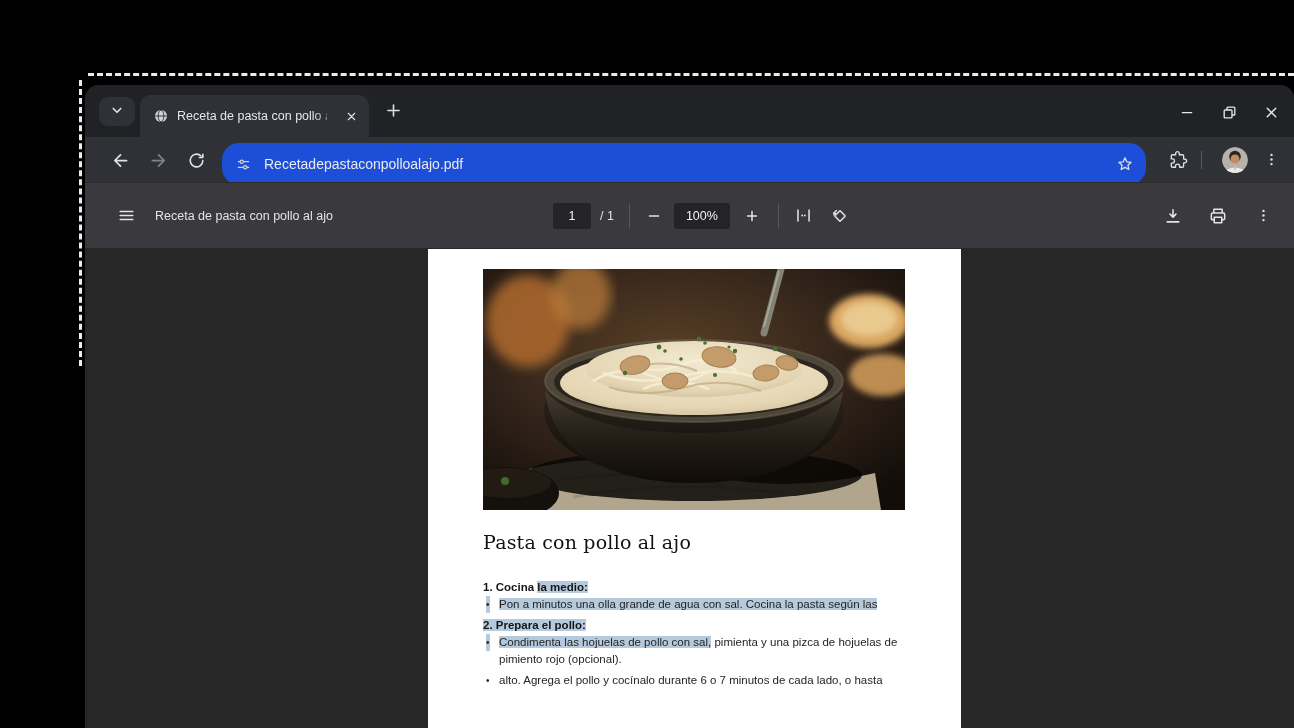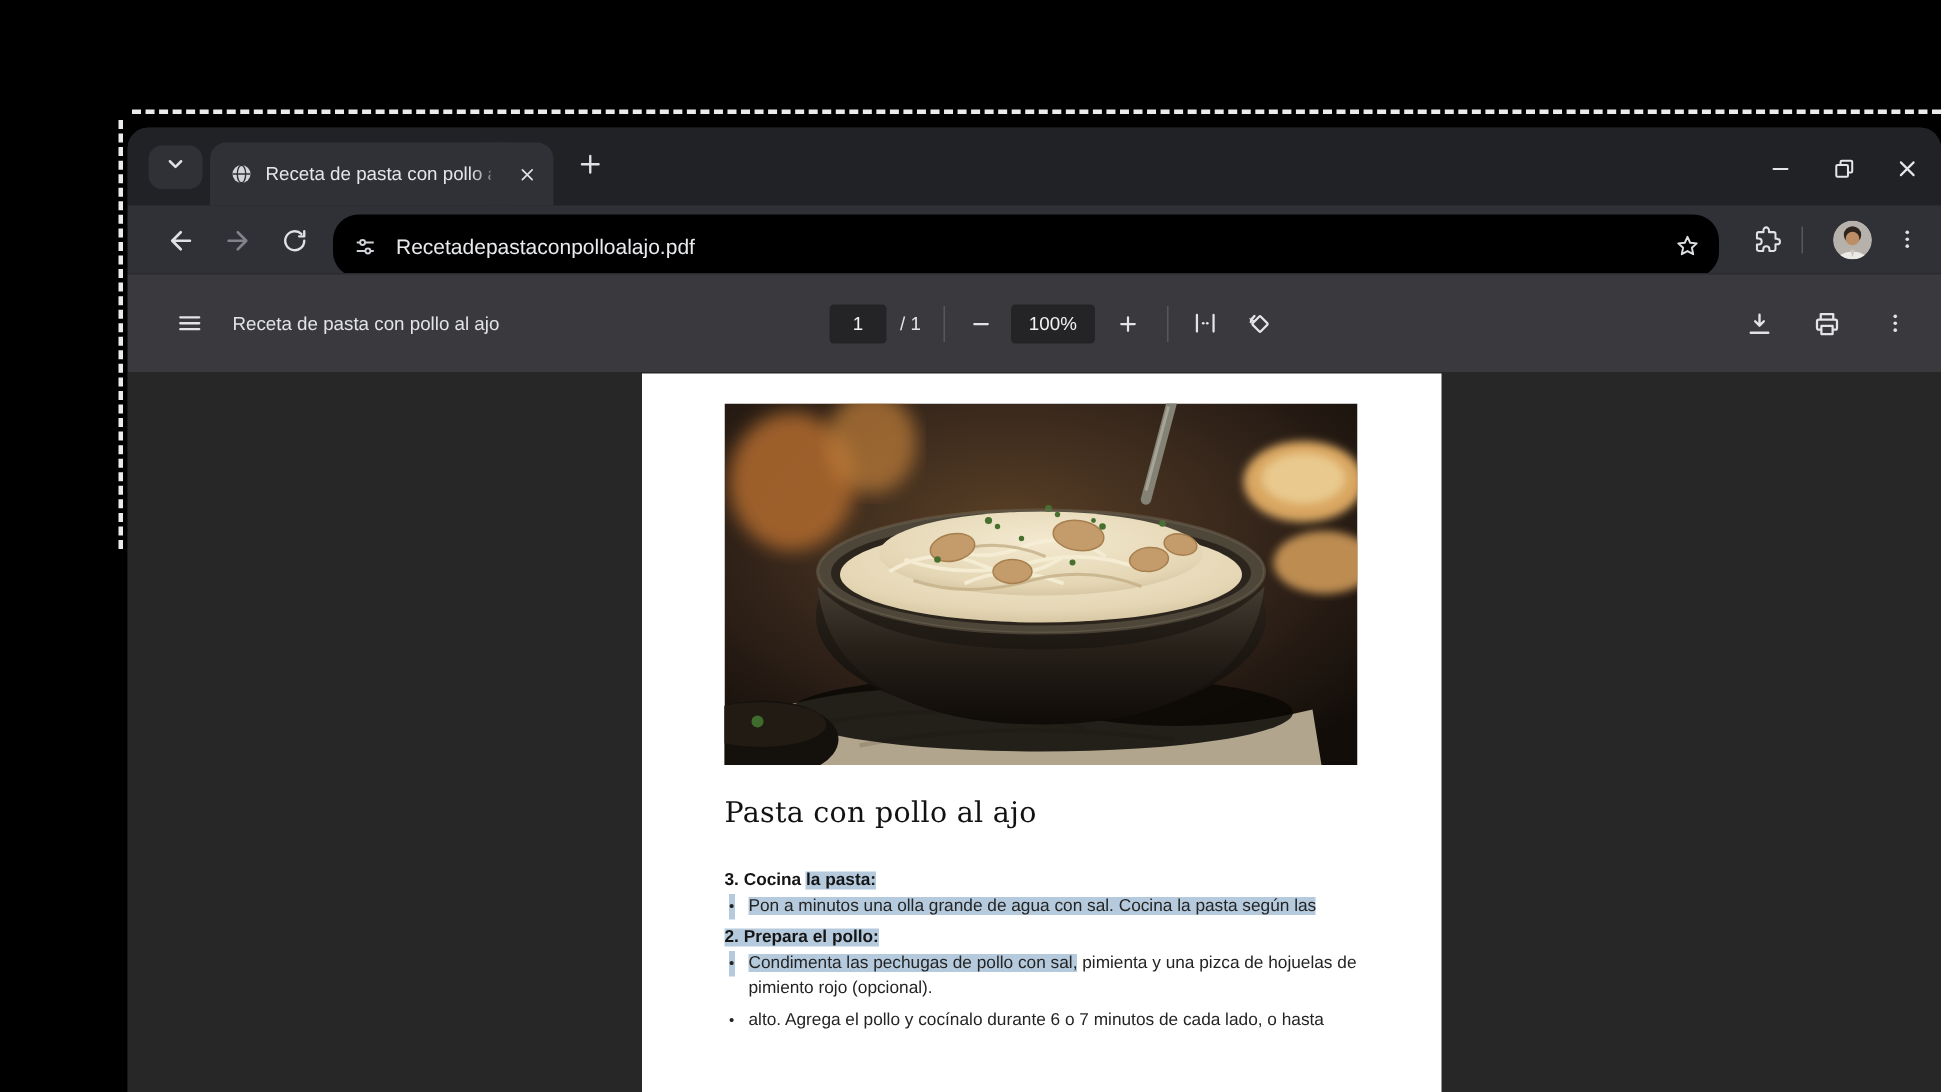--- a/index.html
+++ b/index.html
@@ -32,21 +32,21 @@
           justify-content:center;color:#dfe1e6;cursor:pointer;}
   .wincontrols{position:absolute;right:11px;top:15px;display:flex;gap:18px;color:#e4e6e9;}
   .winbtn{width:24px;height:24px;display:flex;align-items:center;justify-content:center;cursor:pointer;}
 
   
   .toolbar{position:absolute;left:0;top:52px;width:100%;height:45px;background:#2f3136;}
   .navbtn{position:absolute;top:10px;width:26px;height:26px;display:flex;align-items:center;
           justify-content:center;color:#dfe1e6;cursor:pointer;}
   .navbtn.dim{color:#80838a;}
   .omnibox{position:absolute;left:137px;top:6px;width:924px;height:42px;border-radius:17px;
-           background:#000000;display:flex;align-items:center;color:#e8eaed;}
+           background:#1d4ed8;display:flex;align-items:center;color:#e8eaed;}
   .omni-tune{margin-left:13px;display:flex;color:#cfd2d6;}
   .omni-url{margin-left:12px;font-size:14px;flex:1 1 auto;white-space:nowrap;overflow:hidden;}
   .omni-star{margin-right:12px;display:flex;color:#dfe1e6;cursor:pointer;}
   .tool-right{position:absolute;right:0;top:0;height:45px;display:flex;align-items:center;}
   .tr-btn{width:26px;height:26px;display:flex;align-items:center;justify-content:center;
           color:#dfe1e6;cursor:pointer;}
   .tr-sep{width:1px;height:18px;background:#55575c;margin:0 10px;}
   .avatar{width:26px;height:26px;border-radius:50%;overflow:hidden;margin:0 10px;cursor:pointer;flex:0 0 auto;}
 
   
@@ -348,32 +348,32 @@
               <circle cx="198" cy="90" r="1.8"></circle>
           </g>
           <path d="M62 122 C70 192 140 214 211 214 C282 214 352 192 360 122 C330 154 272 164 211 164 C150 164 92 154 62 122 Z" fill="url(#bowlG)"></path>
           <ellipse cx="211" cy="112" rx="149" ry="41" fill="none" stroke="#6f6654" stroke-width="2" opacity=".5"></ellipse>
         </svg>
 
         <div class="doc-title">Pasta con pollo al ajo</div>
 
         <div class="recipe">
             <div class="r-item r-heading">
-              <div class="r-line"><span>3. Cocina </span><span class="hl">la pasta:</span></div>
+              <div class="r-line"><span>1. Cocina </span><span class="hl">la medio:</span></div>
             </div>
             <div class="r-item r-bullet">
               <span class="bullet hl">•</span>
               <div class="r-line"><span class="hl">Pon a minutos una olla grande de agua con sal. Cocina la pasta según las</span></div>
             </div>
             <div class="r-item r-heading">
               <div class="r-line"><span class="hl">2. Prepara el pollo:</span></div>
             </div>
             <div class="r-item r-bullet">
               <span class="bullet hl">•</span>
-              <div class="r-line"><span class="hl">Condimenta las pechugas de pollo con sal,</span><span> pimienta y una pizca de hojuelas de</span></div>
+              <div class="r-line"><span class="hl">Condimenta las hojuelas de pollo con sal,</span><span> pimienta y una pizca de hojuelas de</span></div>
               <div class="r-line"><span>pimiento rojo (opcional).</span></div>
             </div>
             <div class="r-item r-bullet">
               <span class="bullet">•</span>
               <div class="r-line"><span>alto. Agrega el pollo y cocínalo durante 6 o 7 minutos de cada lado, o hasta</span></div>
             </div>
           </div>
       </div>
 
     </div>

